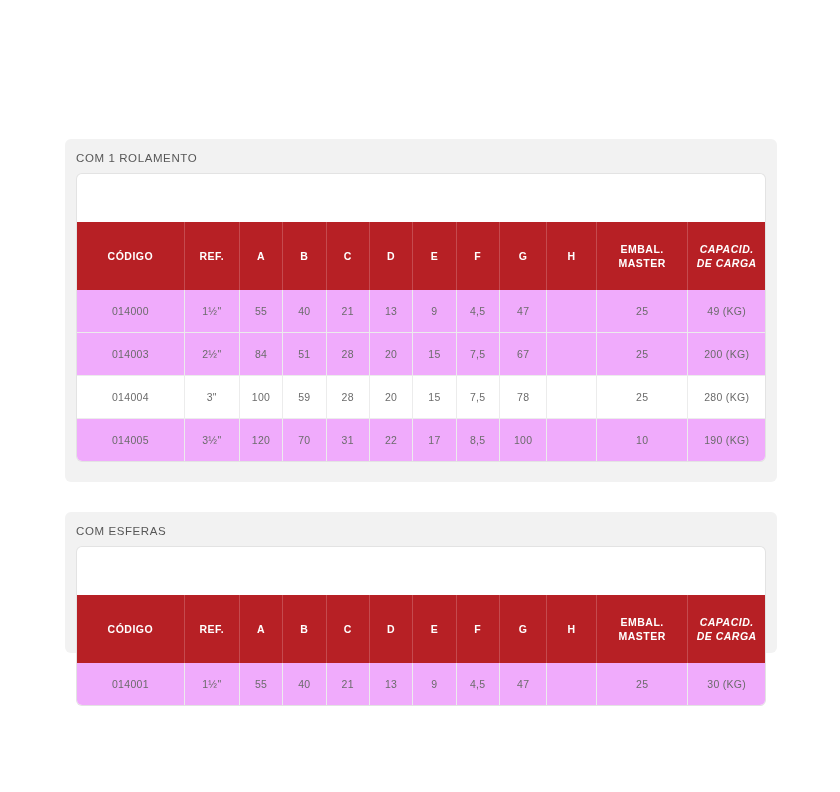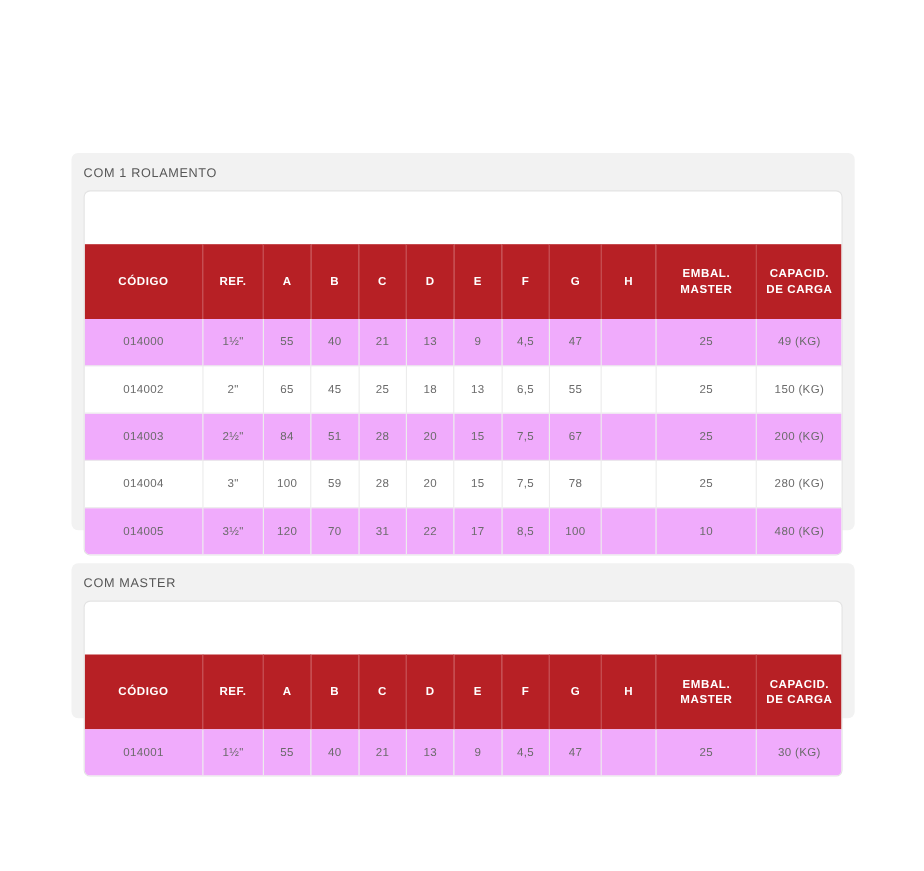--- a/index.html
+++ b/index.html
@@ -58,21 +58,21 @@
     color: #ffffff;
     font-size: 10.5px;
     font-weight: bold;
     letter-spacing: 0.5px;
     height: 66px;
     vertical-align: middle;
     text-align: center;
     border-right: 1px solid #c54a4e;
     line-height: 1.35;
   }
-  thead th:last-child { border-right: none; }
+  thead th:last-child { border-right: none; font-style: italic; }
   tbody td {
     font-size: 10.5px;
     color: #6b6b6b;
     text-align: center;
     height: 40px;
     vertical-align: middle;
     border-right: 1px solid #ececec;
     border-bottom: 1px solid #ececec;
     letter-spacing: 0.3px;
   }
@@ -149,34 +149,20 @@
             <td>40</td>
             <td>21</td>
             <td>13</td>
             <td>9</td>
             <td>4,5</td>
             <td>47</td>
             <td></td>
             <td>25</td>
             <td>49 (KG)</td>
           </tr>
-          <tr>
-            <td>014002</td>
-            <td>2"</td>
-            <td>65</td>
-            <td>45</td>
-            <td>25</td>
-            <td>18</td>
-            <td>13</td>
-            <td>6,5</td>
-            <td>55</td>
-            <td></td>
-            <td>25</td>
-            <td>150 (KG)</td>
-          </tr>
           <tr class="alt">
             <td>014003</td>
             <td>2½"</td>
             <td>84</td>
             <td>51</td>
             <td>28</td>
             <td>20</td>
             <td>15</td>
             <td>7,5</td>
             <td>67</td>
@@ -203,29 +189,29 @@
             <td>3½"</td>
             <td>120</td>
             <td>70</td>
             <td>31</td>
             <td>22</td>
             <td>17</td>
             <td>8,5</td>
             <td>100</td>
             <td></td>
             <td>10</td>
-            <td>480 (KG)</td>
+            <td>190 (KG)</td>
           </tr>
         </tbody>
       </table>
     </div>
   </div>
 
   <div class="panel panel-2">
-    <div class="section-title">COM MASTER</div>
+    <div class="section-title">COM ESFERAS</div>
     <div class="table-wrap">
       <table>
         <colgroup>
           <col class="c-codigo">
             <col class="c-ref">
             <col class="c-a">
             <col class="c-b">
             <col class="c-c">
             <col class="c-d">
           <col class="c-e">

